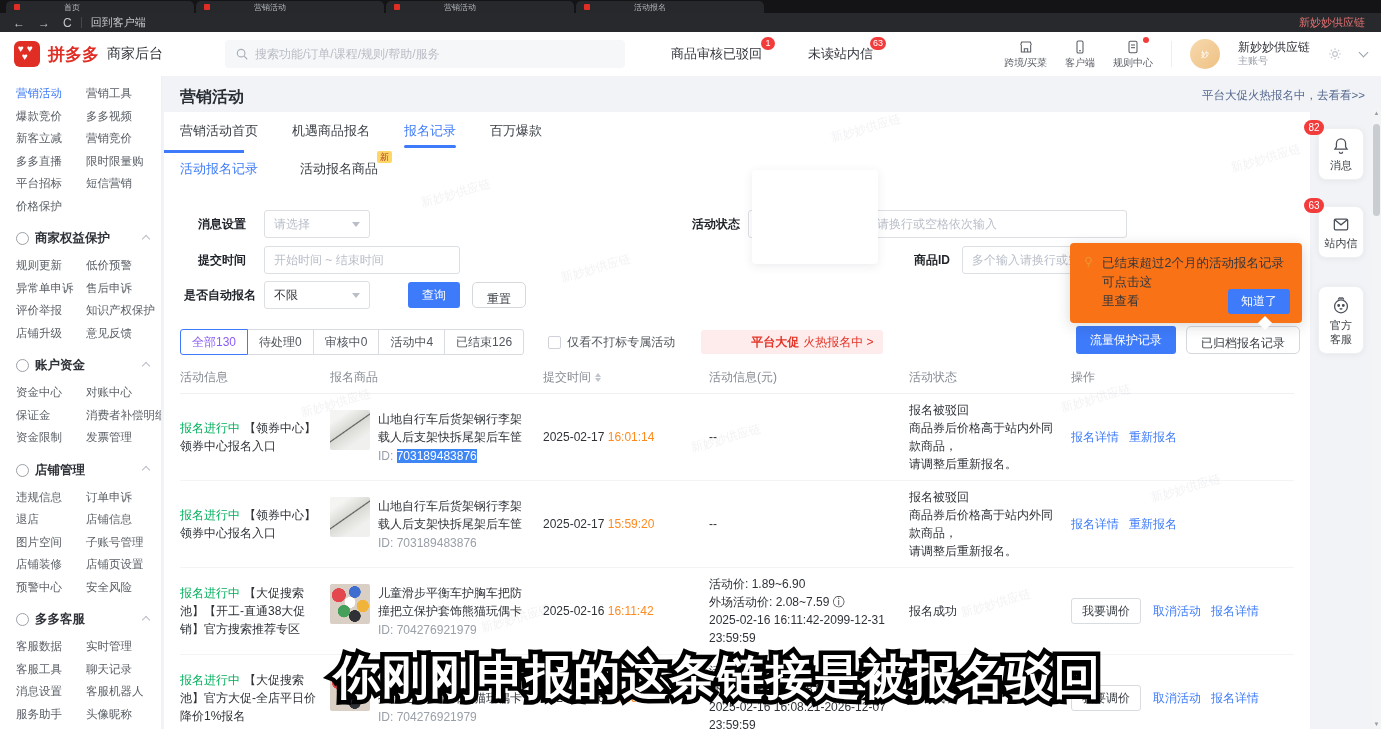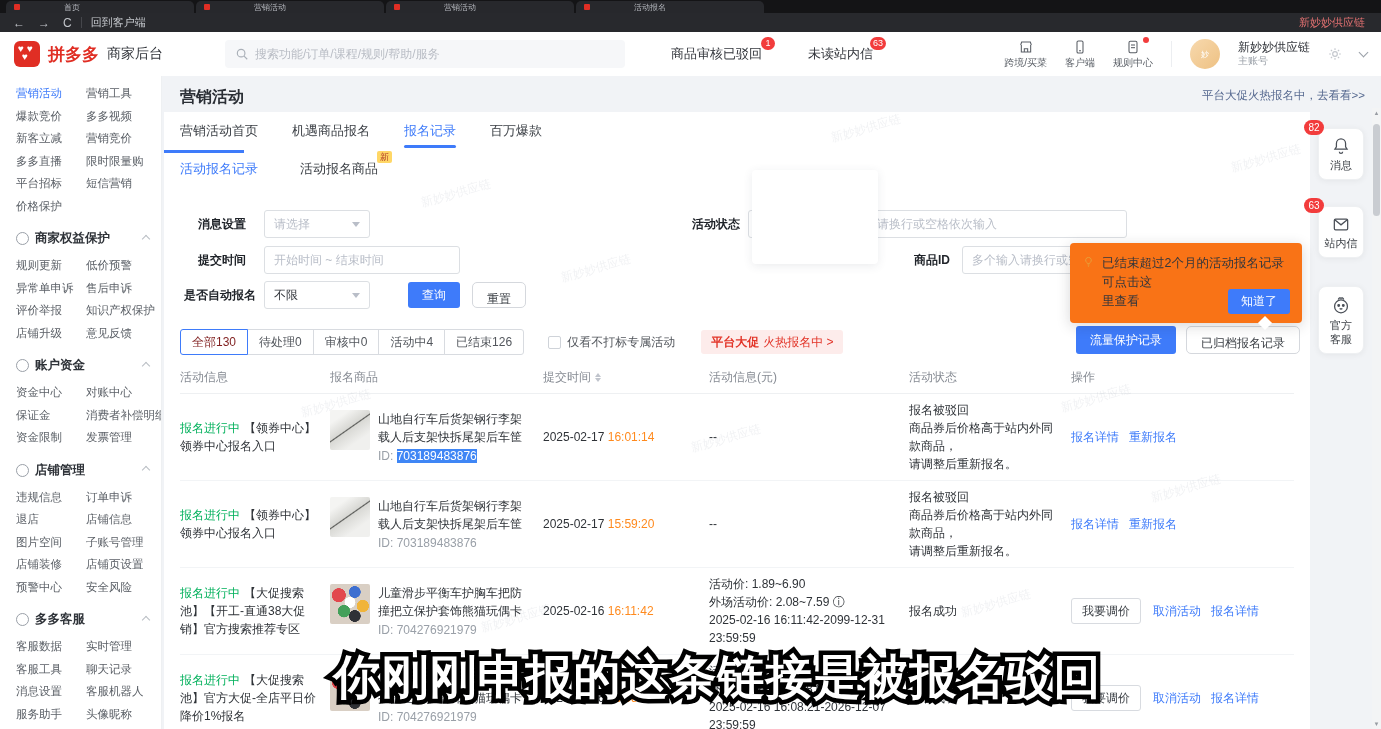--- a/index.html
+++ b/index.html
@@ -94,27 +94,27 @@
   .btn-plain { height:26px; padding:8px 14px; background:#fff; color:#3c4046; border:1px solid #d5d8dd;
     border-radius:5px; font-size:12px; cursor:pointer; font-family:inherit; }
   .overlaypanel { position:absolute; left:588px; top:20px; width:126px; height:94px; background:#fff;
     border-radius:4px; box-shadow:0 2px 10px rgba(60,70,90,.10); z-index:5; }
 
   .chipsrow { position:absolute; left:16px; top:178px; height:28px; display:flex; align-items:center; }
   .chip { height:26px; line-height:24px; padding:0 11px; border:1px solid #d8dbe0; background:#fff;
     font-size:12px; color:#52565c; margin-left:-1px; cursor:pointer; white-space:nowrap; }
   .chip:first-child { margin-left:0; border-radius:3px 0 0 3px; }
   .chip:last-child { border-radius:0 3px 3px 0; }
-  .chip.active { border-color:#3e7bfa; color:#7f1d1d; position:relative; z-index:2; }
+  .chip.active { border-color:#3e7bfa; color:#8b5cf6; position:relative; z-index:2; }
   .cb { width:13px; height:13px; border:1px solid #cfd3d9; border-radius:2px; background:#fff;
     margin-left:24px; margin-right:6px; flex-shrink:0; }
   .cblabel { font-size:12px; color:#52565c; white-space:nowrap; }
   .hotchip { margin-left:26px; height:24px; display:flex; align-items:center; gap:4px; background:#fdeceb;
     border-radius:3px; padding:0 10px; font-size:12px; color:#e23327; white-space:nowrap; cursor:pointer; }
-  .hotchip b { font-weight:bold; }
+  .hotchip b { font-weight:bold;margin-left:40px; }
   .rightbtns { position:absolute; right:10px; top:176px; display:flex; gap:10px; }
 
   
   .tbl { position:absolute; left:16px; top:212px; width:1114px; }
   .thead, .tr { display:grid; grid-template-columns:150px 213px 166px 200px 162px 223px; }
   .thead { height:32px; align-items:center; color:#878c94; font-size:12px; border-bottom:1px solid #eef0f2; }
   .th { padding-right:12px; display:flex; align-items:center; gap:4px; }
   .sort { display:flex; flex-direction:column; gap:1px; }
   .sort i { width:0; height:0; border-left:3.5px solid transparent; border-right:3.5px solid transparent; }
   .sort .up { border-bottom:4px solid #c0c4cc; }

